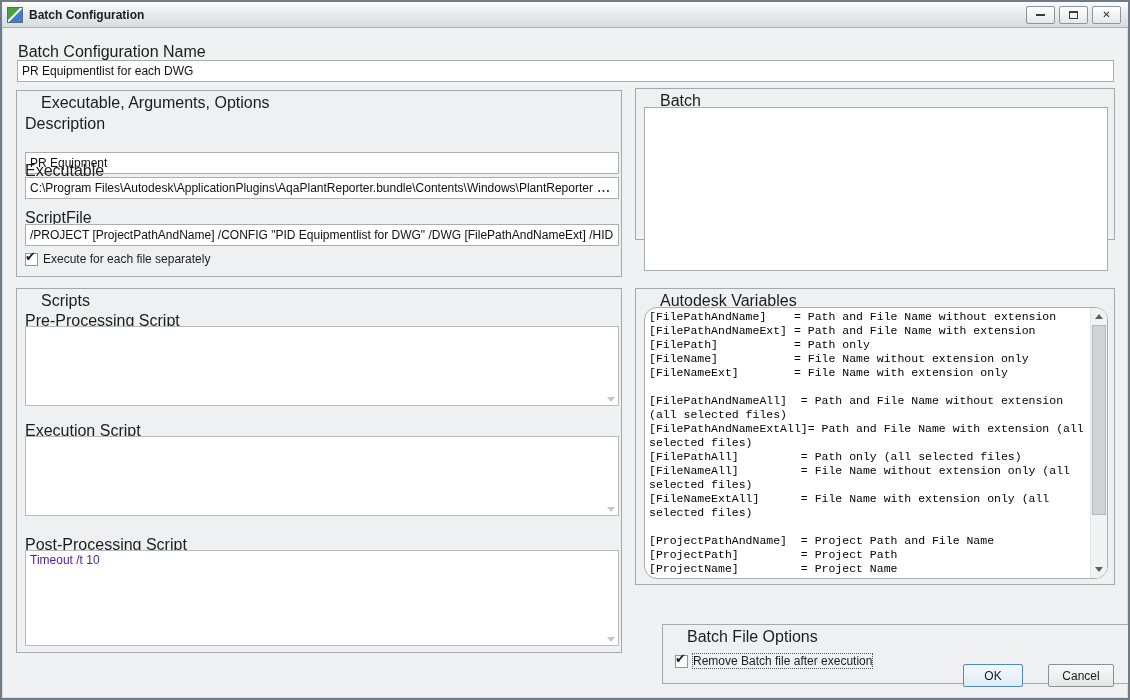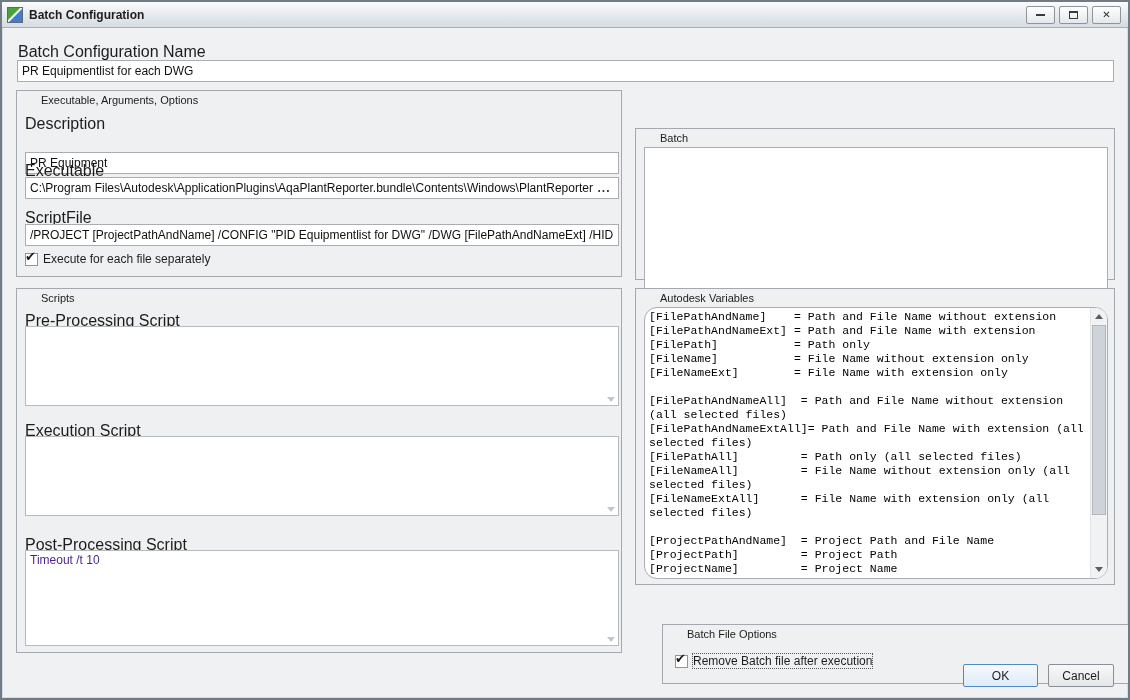--- a/index.html
+++ b/index.html
@@ -33,21 +33,21 @@
   .close-glyph { font-size: 10px; line-height: 1; }
 
   
   .lbl { position: absolute; font-size: 16px; color: #1c1c1c; white-space: nowrap; }
   .tb {
     position: absolute; height: 22px; border: 1px solid #abadb3; background: #fff;
     font-family: "Liberation Sans", "DejaVu Sans", sans-serif; font-size: 12px;
     padding: 2px 4px; color: #111; outline: none;
   }
   .group { position: absolute; border: 1px solid #a4a9af; background: #eff0f1; }
-  .group-title { position: absolute; top: 3px; left: 24px; font-size: 11px; color: #1c1c1c; white-space: nowrap; }
+  .group-title { position: absolute; top: 3px; left: 24px; font-size: 16px; color: #1c1c1c; white-space: nowrap; }
 
   .cb-row { position: absolute; display: flex; align-items: center; gap: 5px; font-size: 12px; color: #1c1c1c; }
   .cb { position: relative; width: 13px; height: 13px; border: 1px solid #8e959c; background: #fff; flex: none; }
   .check { position: absolute; left: -1px; top: -5px; font-size: 13px; font-weight: bold; color: #1a1a1a; }
   .focus-dotted { outline: 1px dotted #555; }
 
   .ta-wrap { position: absolute; }
   .ta {
     width: 100%; height: 100%; border: 1px solid #b6babd; background: #fff; resize: none;
     font-family: "Liberation Sans", "DejaVu Sans", sans-serif; font-size: 12px;
@@ -136,21 +136,21 @@
     <input class="tb" style="left: 8px; top: 133px; width: 594px;" value="/PROJECT [ProjectPathAndName] /CONFIG &quot;PID Equipmentlist for DWG&quot; /DWG [FilePathAndNameExt] /HIDDEN /QUIET">
 
     <div class="cb-row" style="left:8px; top:161px;">
       <span class="cb">
           <span class="check">✔</span>
         </span>
       <span class="cb-label">Execute for each file separately</span>
     </div>
   </div>
 
-  <div class="group" style="left:633px; top:86px; width:480px; height:152px;margin-top:40px;">
+  <div class="group" style="left:633px; top:86px; width:480px; height:152px;">
     <span class="group-title">Batch</span>
     <div class="whitebox" style="left:8px; top:18px; width:464px; height:164px;"></div>
   </div>
 
   <div class="group" style="left:14px; top:286px; width:606px; height:365px;">
     <span class="group-title">Scripts</span>
 
     <label class="lbl" style="left:8px; top:23px;">Pre-Processing Script</label>
     <div class="ta-wrap" style="left:8px; top:37px; width:594px; height:80px;">
       <textarea class="ta" style=""></textarea>
@@ -204,16 +204,16 @@
   <div class="group" style="left:633px; top:622px; width:500px; height:60px;margin-left:27px;">
     <span class="group-title">Batch File Options</span>
     <div class="cb-row" style="left:12px; top:29px;">
       <span class="cb">
           <span class="check">✔</span>
         </span>
       <span class="cb-label focus-dotted">Remove Batch file after execution</span>
     </div>
   </div>
 
-  <button class="btn ok" style="left:961px; top:662px; width:75px;">OK</button>
+  <button class="btn ok" style="left:961px; top:662px; width:60px;">OK</button>
   <button class="btn cancel" style="left:1046px; top:662px; width:66px;">Cancel</button>
 
 </div>
 
 </body></html>

